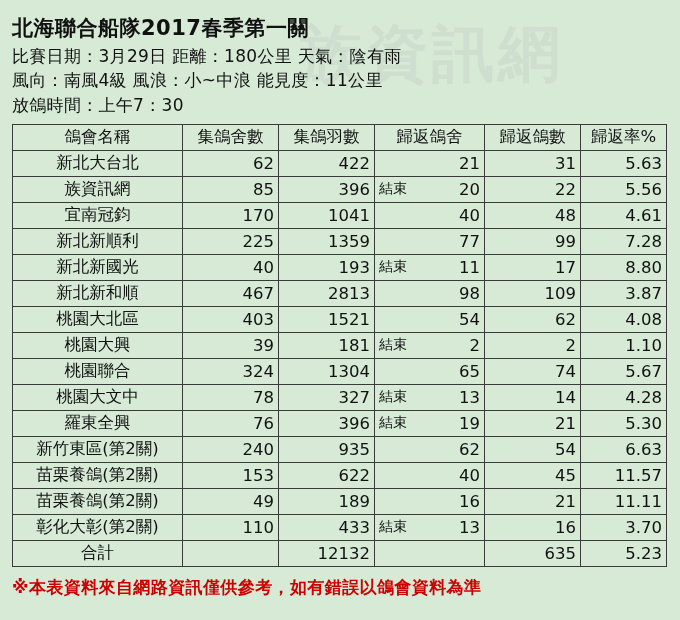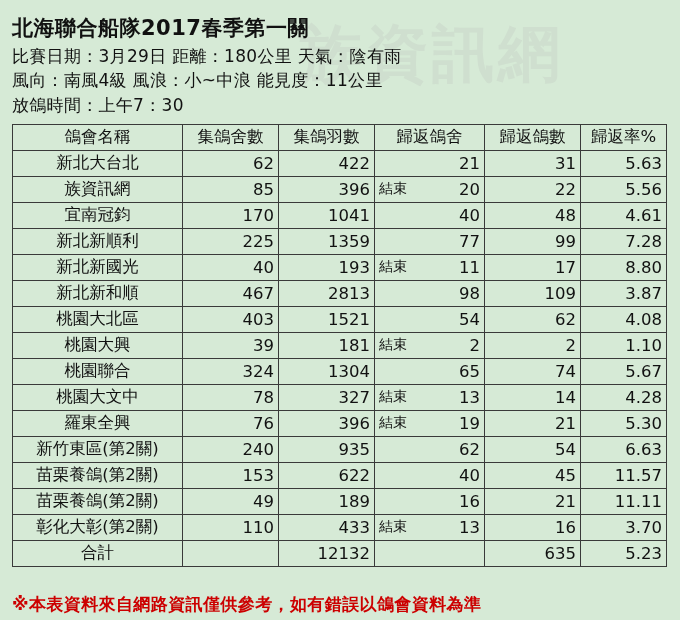--- a/index.html
+++ b/index.html
@@ -91,21 +91,21 @@
   }
   td.retlofts .fin {
     position: absolute;
     left: 4px;
     top: 50%;
     transform: translateY(-50%);
     font-size: 14px;
   }
   tr.total td { }
   .footnote {
-    margin-top: 26px;
+    margin-top: 9px;
     font-size: 17px;
     color: #cc0000;
     font-weight: bold;
     letter-spacing: 0.4px;
   }
 </style>
 </head>
 <body>
 
 <div class="page">

